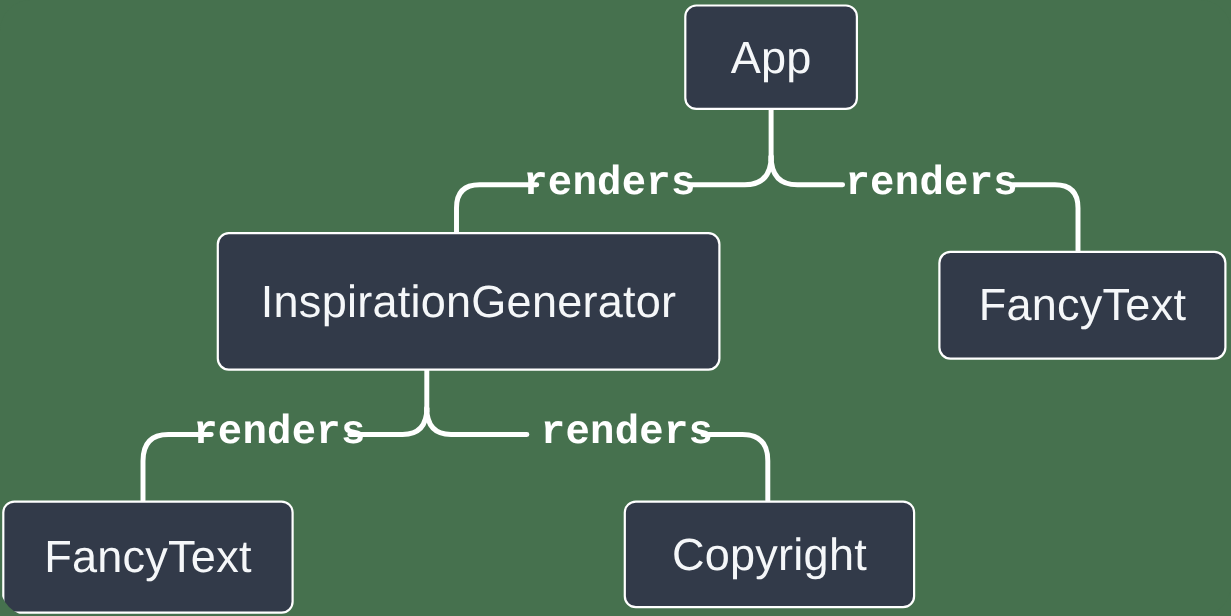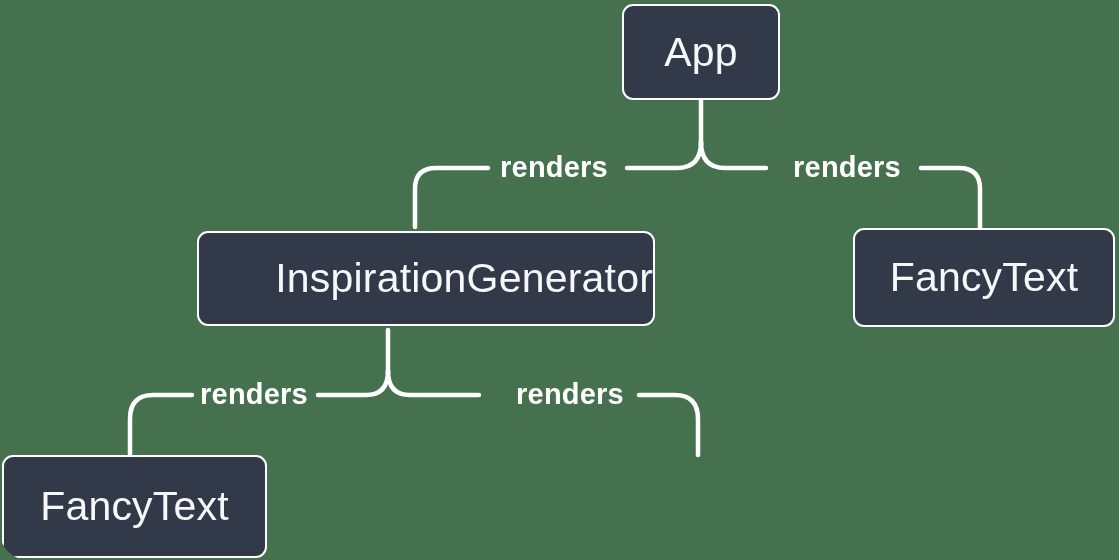--- a/index.html
+++ b/index.html
@@ -40,32 +40,33 @@
     background: var(--node-fill-color);
     border: 2.5px solid var(--node-border-color);
     border-radius: 11px;
     color: var(--text-color);
     font-size: 41px;
     font-weight: 400;
     letter-spacing: 0.2px;
     white-space: nowrap;
   }
   .node-app                  { left: 622px; top: 4px;   width: 158px; height: 96px; }
-  .node-inspiration          { left: 197px; top: 231px; width: 458px; height: 95px; justify-content: flex-end; }
+  .node-inspiration          { left: 197px; top: 211px; width: 458px; height: 126px; }
   .node-fancytext-top        { left: 853px; top: 228px; width: 262px; height: 99px; }
   .node-fancytext-bottom     { left: 2px;   top: 455px; width: 265px; height: 103px; }
   .node-copyright            { left: 567px; top: 455px; width: 265px; height: 98px; }
   .edge-label {
     position: absolute;
     transform: translate(-50%, -50%);
     color: var(--line-color);
-    font-size: 29px;
+    font-size: 37px;
     font-weight: 700;
     letter-spacing: 0.2px;
     white-space: nowrap;
+    font-family: Liberation Mono, monospace;
   }
   .edge-label-1 { left: 554px; top: 167px; }
   .edge-label-2 { left: 847px; top: 167px; }
   .edge-label-3 { left: 254px; top: 394px; }
   .edge-label-4 { left: 570px; top: 394px; }
 </style>
 </head>
 <body>
 
 <div class="stage">
@@ -90,19 +91,22 @@
   </div>
 
   <div class="node node-fancytext-top">
     <span>FancyText</span>
   </div>
 
   <div class="node node-fancytext-bottom">
     <span>FancyText</span>
   </div>
 
+  <div class="node node-copyright">
+    <span>Copyright</span>
+  </div>
 
   <span class="edge-label edge-label-1">renders</span>
   <span class="edge-label edge-label-2">renders</span>
   <span class="edge-label edge-label-3">renders</span>
   <span class="edge-label edge-label-4">renders</span>
 
 </div>
 
 </body></html>

